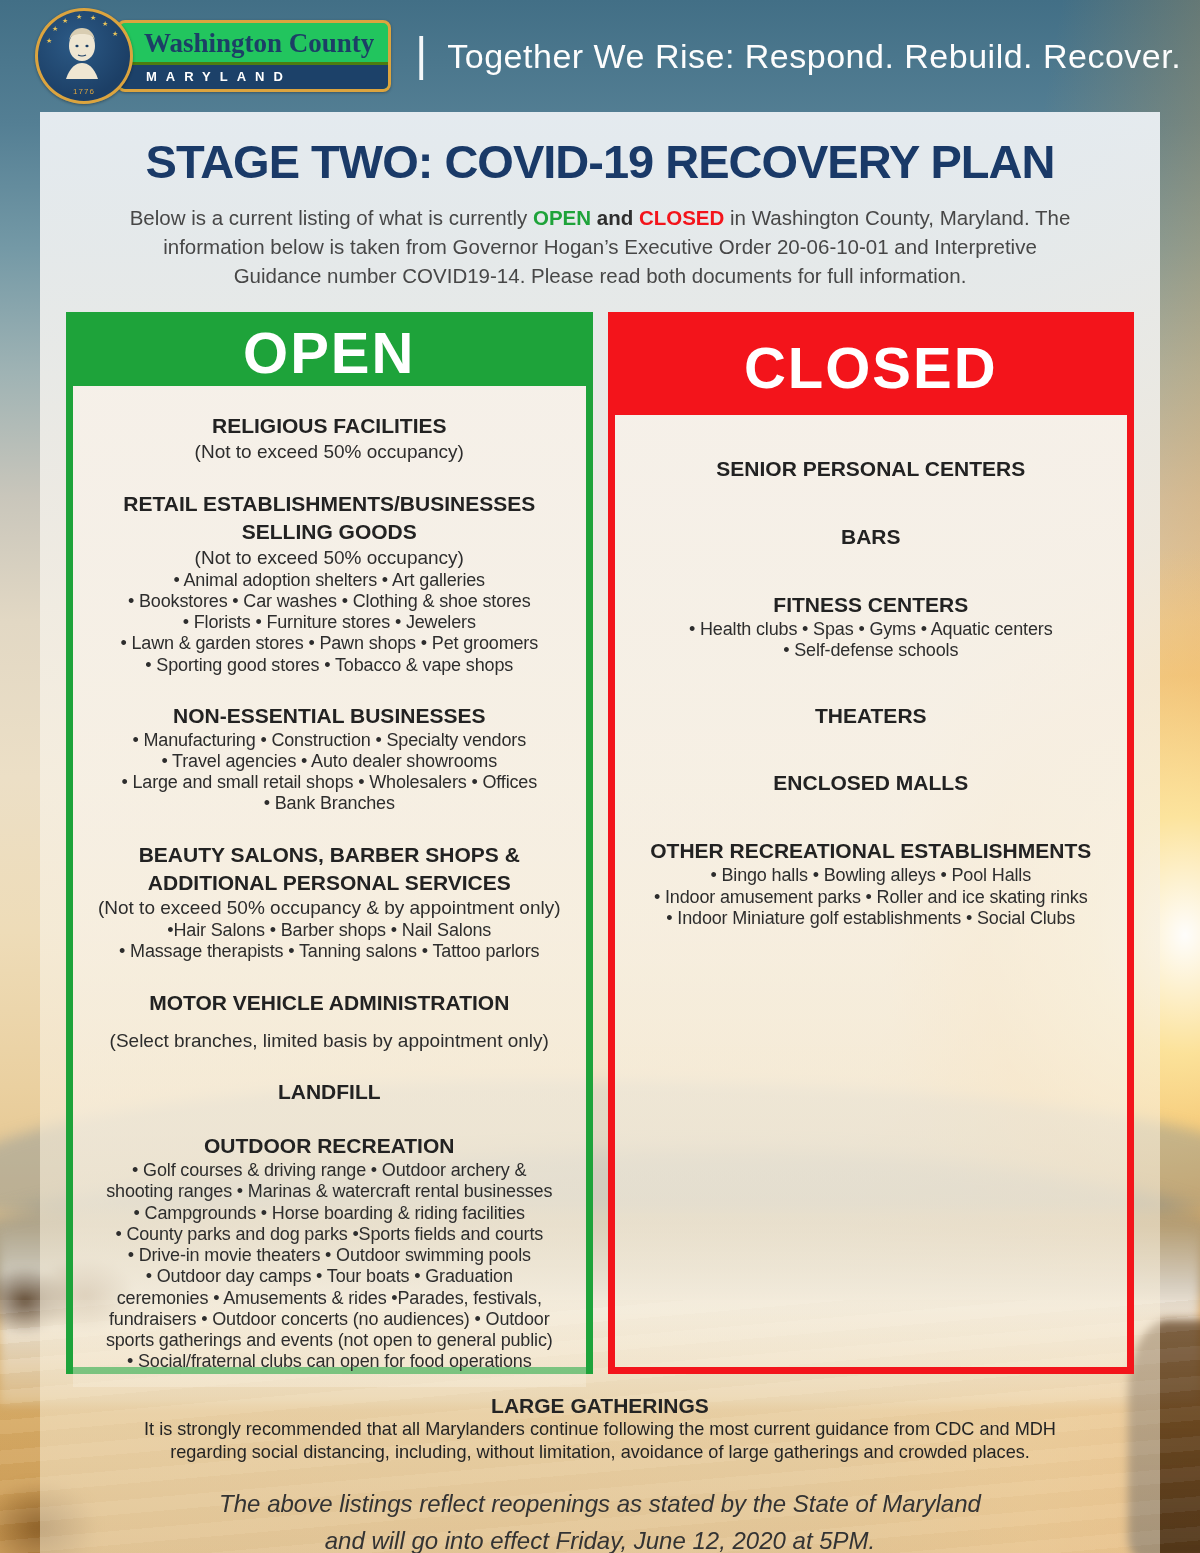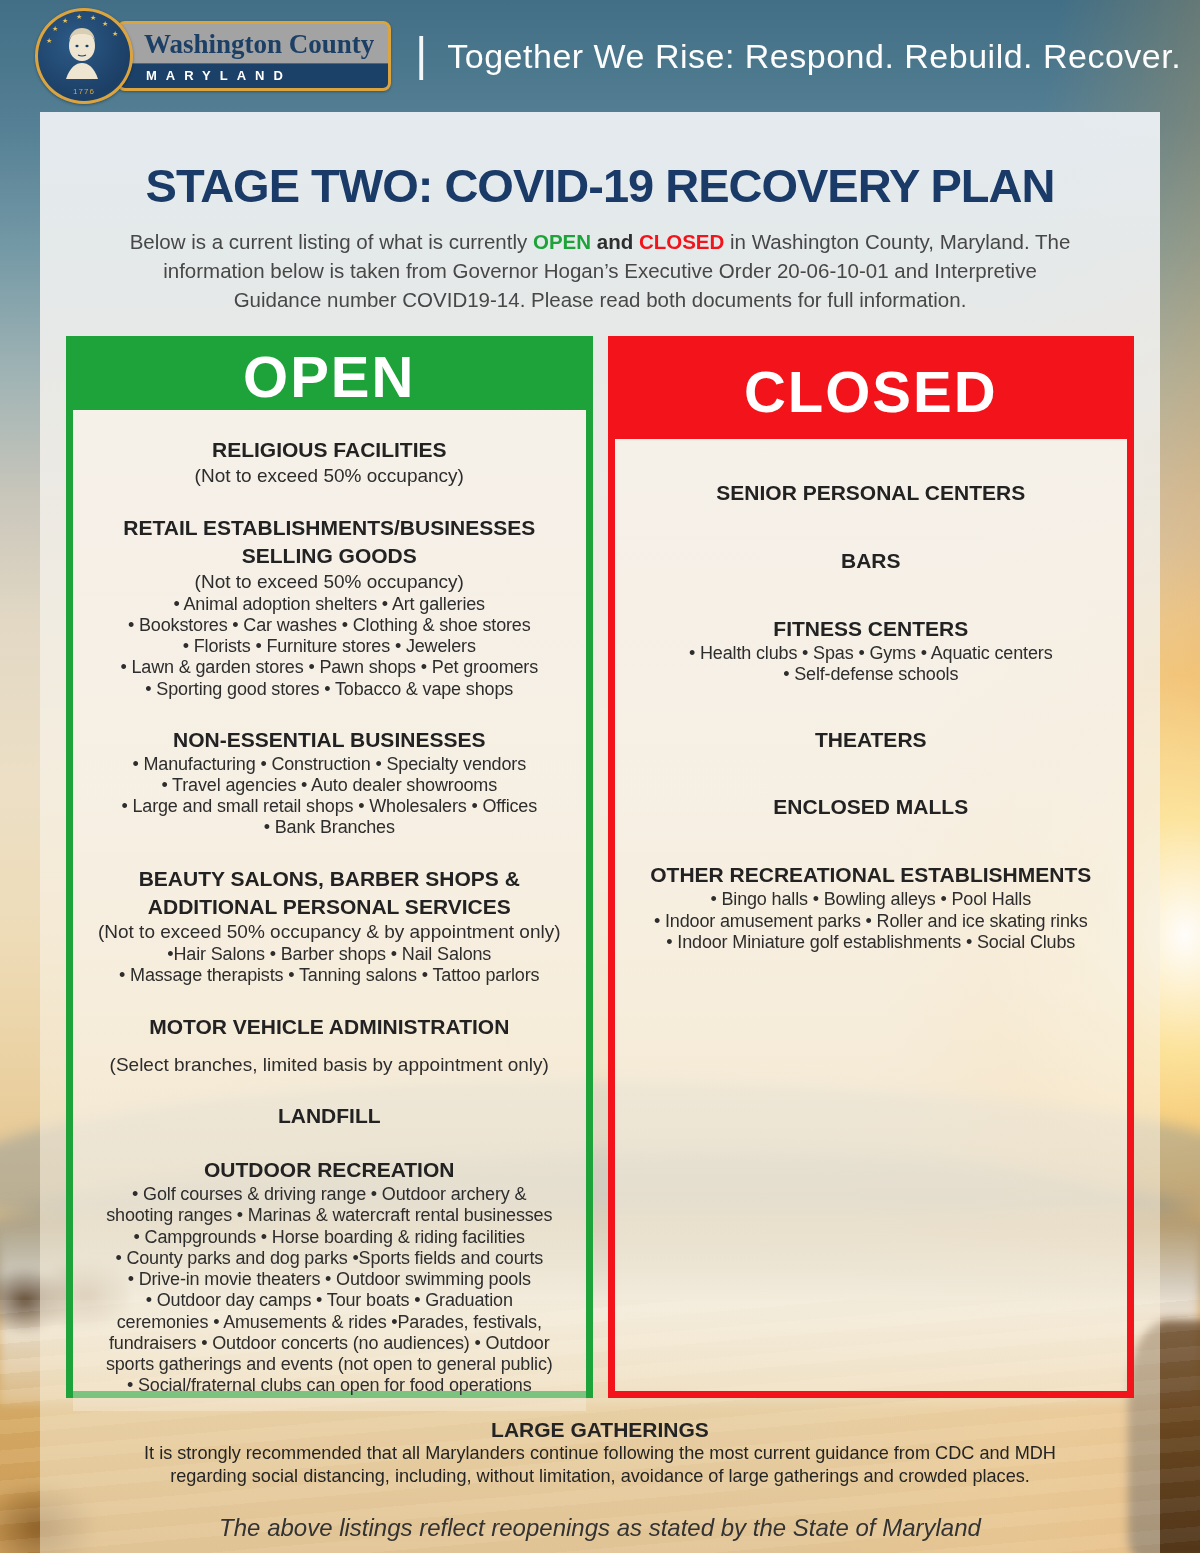--- a/index.html
+++ b/index.html
@@ -22,30 +22,30 @@
   .field-lines{position:absolute;left:0;right:0;top:1300px;bottom:0;background:repeating-linear-gradient(175deg,rgba(255,255,255,0.12) 0 14px,rgba(160,130,90,0.10) 14px 30px);opacity:.6;}
 
   
   .header{position:absolute;left:0;top:0;width:100%;height:112px;display:flex;align-items:center;padding-left:35px;box-sizing:border-box;}
   .logo{display:flex;align-items:center;position:relative;}
   .logo-oval{position:relative;z-index:2;width:92px;height:90px;border-radius:50%;background:radial-gradient(circle at 40% 35%,#2c5a86,#1c3f66 70%);border:3px solid #dca43e;box-shadow:0 1px 3px rgba(0,0,0,0.35);}
   .logo-oval svg{position:absolute;left:14px;top:12px;}
   .star{position:absolute;color:#e8c35a;font-size:7px;line-height:7px;}
   .s1{left:8px;top:26px}.s2{left:14px;top:14px}.s3{left:24px;top:6px}.s4{left:38px;top:2px}.s5{left:52px;top:3px}.s6{left:64px;top:9px}.s7{left:74px;top:19px}
   .logo-year{position:absolute;left:0;right:0;bottom:5px;text-align:center;color:#dca43e;font-size:8px;letter-spacing:1px;}
-  .logo-banner{position:relative;z-index:1;margin-left:-16px;border:3px solid #dca43e;border-radius:8px;overflow:hidden;background:#a3a3a3;box-shadow:0 1px 3px rgba(0,0,0,0.3);}
+  .logo-banner{position:relative;z-index:1;margin-left:-16px;border:3px solid #dca43e;border-radius:8px;overflow:hidden;background:#22c55e;box-shadow:0 1px 3px rgba(0,0,0,0.3);}
   .banner-top{padding:5px 14px 3px 24px;color:#1c3f66;font-family:"Liberation Serif",serif;font-weight:700;font-size:27px;white-space:nowrap;}
-  .banner-bottom{background:#1c4169;color:#fff;font-size:13px;font-weight:700;letter-spacing:9px;padding:4px 0 5px 26px;border-top:1px solid #4d7c0f;white-space:nowrap;}
+  .banner-bottom{background:#1c4169;color:#fff;font-size:13px;font-weight:700;letter-spacing:9px;padding:4px 0 5px 26px;border-top:3px solid #4d7c0f;white-space:nowrap;}
   .hdr-divider{color:#fff;font-size:46px;font-weight:300;margin:0 20px 4px 24px;opacity:.95;}
   .tagline{color:#fdfdfd;font-size:34px;letter-spacing:.5px;white-space:nowrap;}
 
   
   .panel{position:absolute;left:40px;top:112px;width:1120px;height:1441px;box-sizing:border-box;
     background:linear-gradient(180deg,rgba(234,239,243,0.96) 0%,rgba(240,238,233,0.9) 22%,rgba(246,240,228,0.8) 45%,rgba(248,239,221,0.62) 68%,rgba(248,238,214,0.5) 100%);}
-  .doc-title{margin-top:46px;text-align:center;color:#1a3a68;font-size:47px;font-weight:800;letter-spacing:-1px;}
+  .doc-title{margin-top:22px;text-align:center;color:#1a3a68;font-size:47px;font-weight:800;letter-spacing:-1px;}
   .intro{margin:14px auto 0;max-width:950px;text-align:center;color:#474747;font-size:20.5px;line-height:1.42;}
   .intro b{color:#2e2e2e;}
   .w-open{color:#1ea33a;font-weight:700;}
   .w-closed{color:#f3141b;font-weight:700;}
 
   .cols{display:flex;gap:15px;padding:0 26px;margin-top:22px;height:1062px;box-sizing:border-box;}
   .box{flex:1;display:flex;flex-direction:column;box-sizing:border-box;border:7px solid;}
   .box.open{border-color:#1ea33a;}
   .box.closed{border-color:#f3141b;}
   .box-header{height:96px;display:flex;align-items:center;justify-content:center;color:#fff;font-size:58px;font-weight:800;letter-spacing:2px;}

